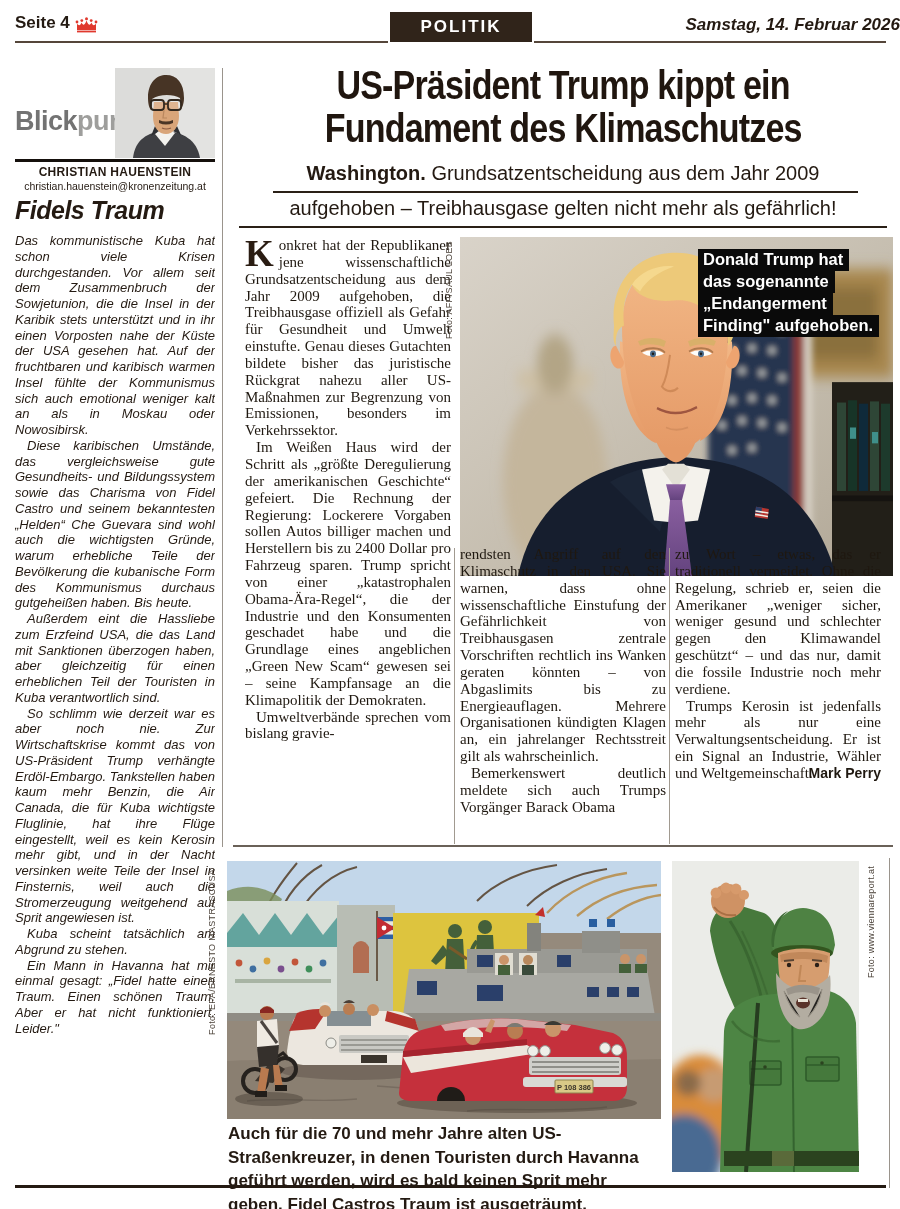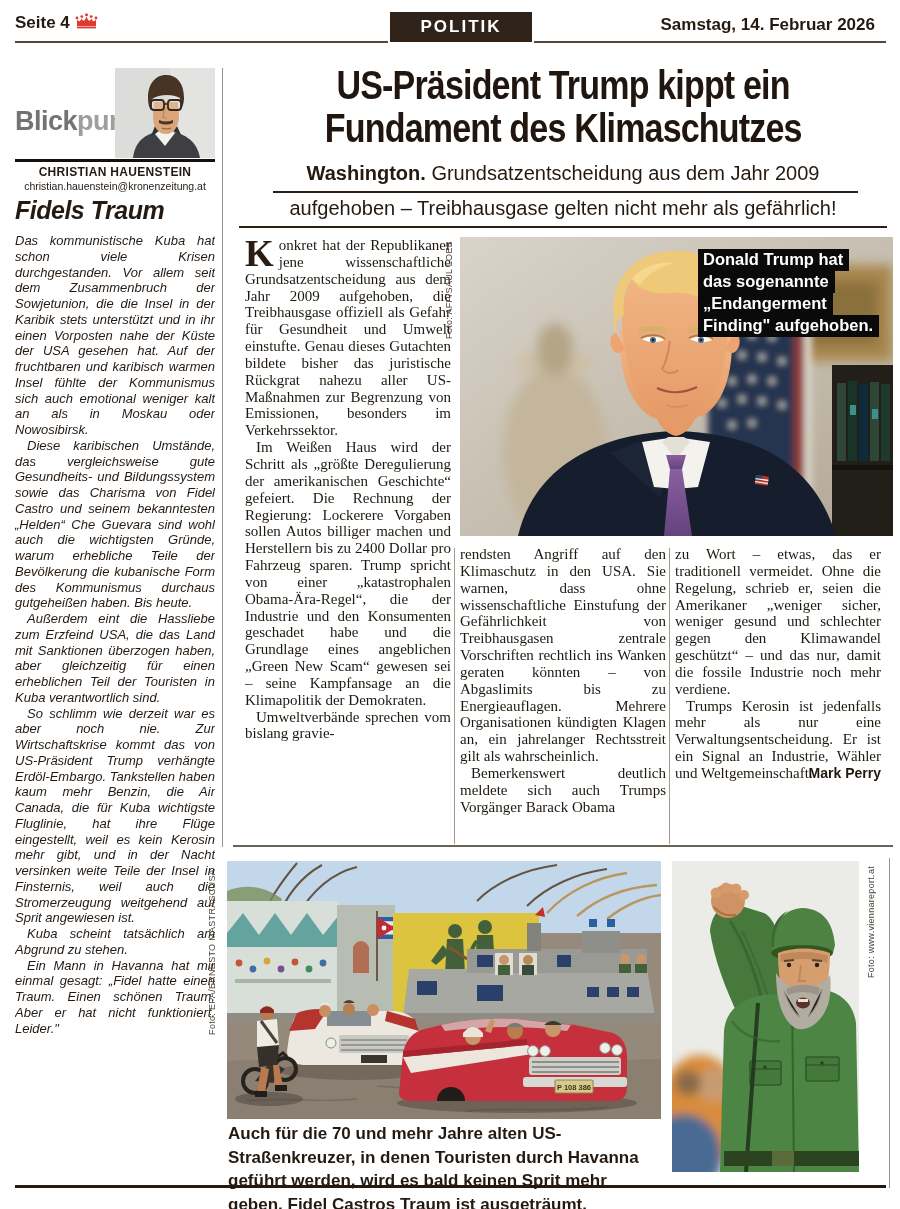--- a/index.html
+++ b/index.html
@@ -1,21 +1,21 @@
 <!DOCTYPE html>
 <html lang="de"><head>
 <meta charset="utf-8">
 <style>
   html,body{margin:0;padding:0;background:#efefef;}
   #page{position:relative;width:900px;height:1209px;background:#ffffff;overflow:hidden;
         font-family:"Liberation Sans",sans-serif;color:#241a12;}
   .abs{position:absolute;}
 
   
-  .hdr-label{font-weight:bold;font-size:17px;color:#241a12;display:flex;align-items:flex-start;gap:5px;}
+  .hdr-label{font-weight:bold;font-size:17px;color:#241a12;display:flex;align-items:flex-end;gap:5px;}
   .hdr-rule{height:2px;background:#55463a;}
   .politik-box{background:#30241a;color:#fff;font-weight:bold;font-size:17px;letter-spacing:2px;
                text-align:center;line-height:30px;}
   .hdr-date{font-weight:bold;font-size:17px;color:#241a12;}
 
   
   .brand{font-weight:bold;font-size:27px;letter-spacing:-0.5px;}
   .brand .red{color:#737373;}
   .brand .gray{color:#9e9e9c;}
   .sb-blackrule{background:#15100c;height:3px;}
@@ -69,21 +69,21 @@
         <circle cx="6.8" cy="3.6" r="1.4" fill="#e0392e"></circle>
       <circle cx="11.5" cy="1.8" r="1.5" fill="#e0392e"></circle>
         <circle cx="16.2" cy="3.6" r="1.4" fill="#e0392e"></circle>
       <circle cx="21" cy="5" r="1.4" fill="#e0392e"></circle>
         <rect x="2" y="13.6" width="19" height="1.8" fill="#e0392e"></rect>
     </svg>
   </div>
   <div class="abs hdr-rule" style="left:15px;top:41px;width:373px;"></div>
   <div class="abs politik-box" style="left:390px;top:12px;width:142px;height:30px;">POLITIK</div>
   <div class="abs hdr-rule" style="left:534px;top:41px;width:352px;"></div>
-  <div class="abs hdr-date" style="right:25px;top:15px;">Samstag, 14. Februar 2026</div>
+  <div class="abs hdr-date" style="right:0;top:15px;font-style:italic;">Samstag, 14. Februar 2026</div>
 
   <div class="abs" style="left:15px;top:68px;width:200px;">
     <div class="abs brand" style="left:0;top:38px;">
       <span class="red">Blick</span><span class="gray">punkt</span>
     </div>
     <div class="abs photo" style="left:100px;top:0;width:100px;height:90px;">
       <svg viewBox="0 0 100 90" preserveAspectRatio="none">
         <rect width="100" height="90" fill="#dcdcda"></rect>
         <rect x="55" width="45" height="90" fill="#e3e3e1"></rect>
         <path d="M18,90 C20,72 32,64 50,63 C68,64 82,72 85,90 Z" fill="#3e3f43"></path>
@@ -131,21 +131,21 @@
       <span>aufgehoben – Treibhausgase gelten nicht mehr als gefährlich!</span>
     </div>
     <div class="abs lead-rule" style="top:226px;left:6px;width:648px;"></div>
 
     <div class="abs bodycol" style="left:12px;top:237px;width:206px;height:607px;" lang="de">
       <p><span class="dropcap">K</span><span>onkret hat der Republikaner jene wissenschaftliche Grundsatzentscheidung aus dem Jahr 2009 aufgehoben, die Treibhausgase offiziell als Gefahr für Gesundheit und Umwelt einstufte. Genau dieses Gutachten bildete bisher das juristische Rückgrat nahezu aller US-Maßnahmen zur Begrenzung von Emissionen, besonders im Verkehrssektor.</span></p>
       <p>Im Weißen Haus wird der Schritt als „größte Deregulierung der amerikanischen Geschichte“ gefeiert. Die Rechnung der Regierung: Lockerere Vorgaben sollen Autos billiger machen und Herstellern bis zu 2400 Dollar pro Fahrzeug sparen. Trump spricht von einer „katastrophalen Obama-Ära-Regel“, die der Industrie und den Konsumenten geschadet habe und die Grundlage eines angeblichen „Green New Scam“ gewesen sei – seine Kampfansage an die Klimapolitik der Demokraten.</p>
       <p>Umweltverbände sprechen vom bislang gravie-</p>
     </div>
 
-    <div class="abs photo" style="left:227px;top:237px;width:433px;height:299px;">
+    <div class="abs photo" style="left:227px;top:237px;width:433px;height:339px;">
       <svg viewBox="0 0 433 299" preserveAspectRatio="none">
         <defs>
           <linearGradient id="tbg" x1="0" y1="0" x2="1" y2="1">
             <stop offset="0" stop-color="#d9d3c9"></stop>
               <stop offset="0.6" stop-color="#c3bbac"></stop>
               <stop offset="1" stop-color="#b0a695"></stop>
           </linearGradient>
           <linearGradient id="skin" x1="0" y1="0" x2="0" y2="1">
             <stop offset="0" stop-color="#f2b887"></stop>
               <stop offset="1" stop-color="#e59a67"></stop>

